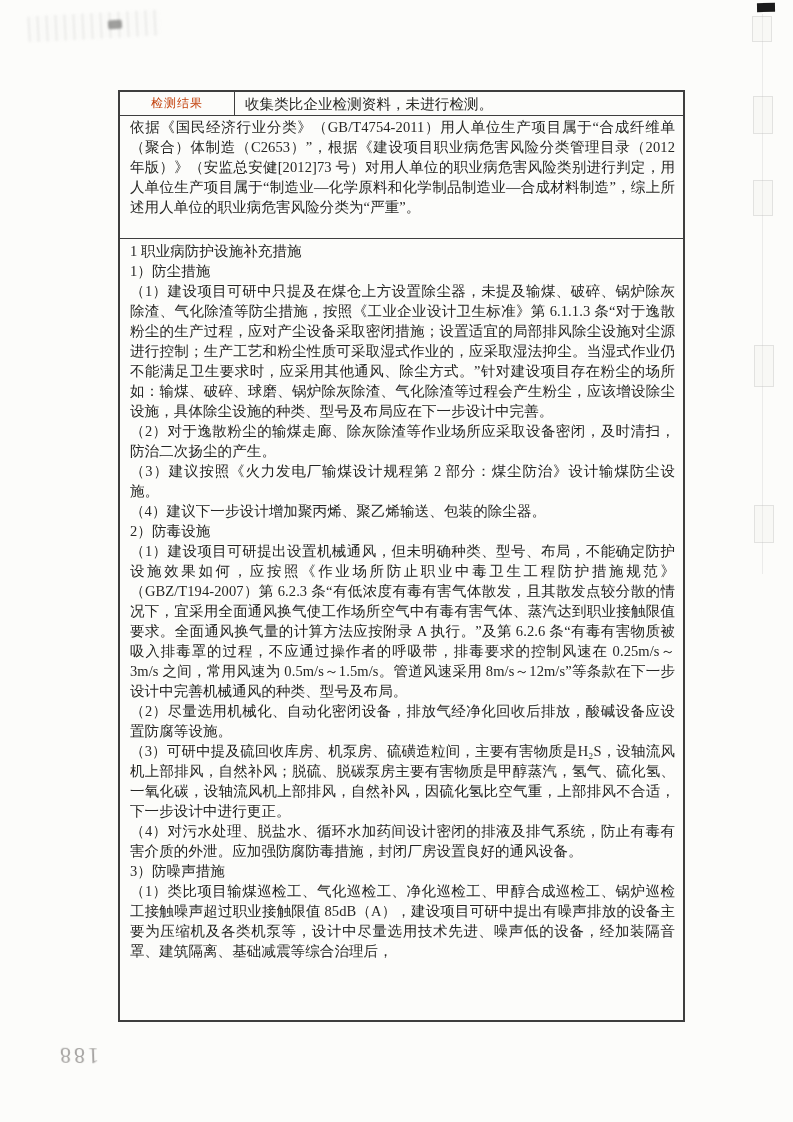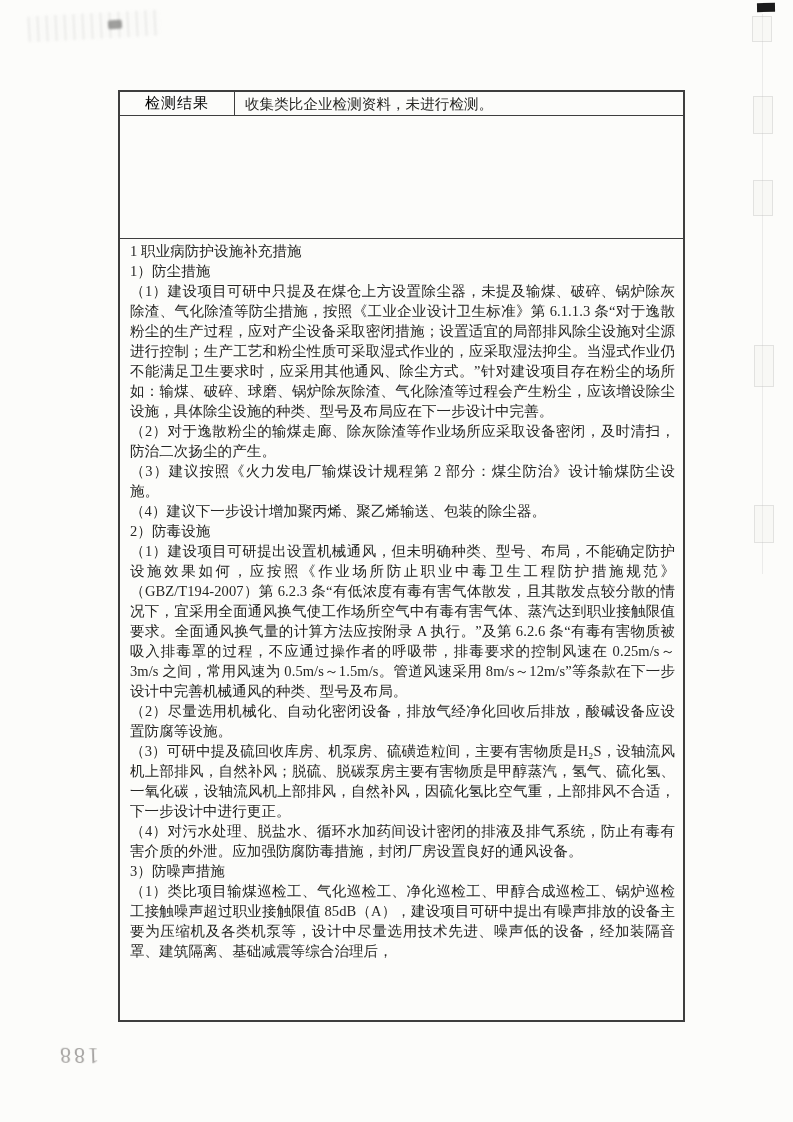--- a/index.html
+++ b/index.html
@@ -103,23 +103,23 @@
     border-bottom: 1.5px solid #3e3e3e;
   }
   .t-row:last-child { border-bottom: none; }
   .label-cell {
     flex: 0 0 115px;
     box-sizing: border-box;
     border-right: 1.5px solid #3e3e3e;
     display: flex;
     align-items: center;
     justify-content: center;
-    font-size: 15px;
+    font-size: 12px;
     letter-spacing: 1px;
-    color: #000000;
+    color: #c2410c;
   }
   .content-cell {
     flex: 1 1 auto;
     box-sizing: border-box;
     padding: 1px 8px 0 10px;
     font-size: 14.5px;
     letter-spacing: 0.1px;
     text-align: justify;
     white-space: pre-line;
     overflow: hidden;
@@ -150,20 +150,21 @@
   <div class="edge-box e5"></div>
 
   <div class="doc-table">
 
     <div class="t-row row-result">
       <div class="label-cell">检测结果</div>
       <div class="content-cell">收集类比企业检测资料，未进行检测。</div>
     </div>
 
     <div class="t-row row-conclusion">
+      <div class="content-cell">依据《国民经济行业分类》（GB/T4754-2011）用人单位生产项目属于“合成纤维单（聚合）体制造（C2653）”，根据《建设项目职业病危害风险分类管理目录（2012 年版）》（安监总安健[2012]73 号）对用人单位的职业病危害风险类别进行判定，用人单位生产项目属于“制造业—化学原料和化学制品制造业—合成材料制造”，综上所述用人单位的职业病危害风险分类为“严重”。</div>
     </div>
 
     <div class="t-row row-suggestion">
       <div class="content-cell">1 职业病防护设施补充措施
 1）防尘措施
 （1）建设项目可研中只提及在煤仓上方设置除尘器，未提及输煤、破碎、锅炉除灰除渣、气化除渣等防尘措施，按照《工业企业设计卫生标准》第 6.1.1.3 条“对于逸散粉尘的生产过程，应对产尘设备采取密闭措施；设置适宜的局部排风除尘设施对尘源进行控制；生产工艺和粉尘性质可采取湿式作业的，应采取湿法抑尘。当湿式作业仍不能满足卫生要求时，应采用其他通风、除尘方式。”针对建设项目存在粉尘的场所如：输煤、破碎、球磨、锅炉除灰除渣、气化除渣等过程会产生粉尘，应该增设除尘设施，具体除尘设施的种类、型号及布局应在下一步设计中完善。
 （2）对于逸散粉尘的输煤走廊、除灰除渣等作业场所应采取设备密闭，及时清扫，防治二次扬尘的产生。
 （3）建议按照《火力发电厂输煤设计规程第 2 部分：煤尘防治》设计输煤防尘设施。
 （4）建议下一步设计增加聚丙烯、聚乙烯输送、包装的除尘器。
 2）防毒设施

